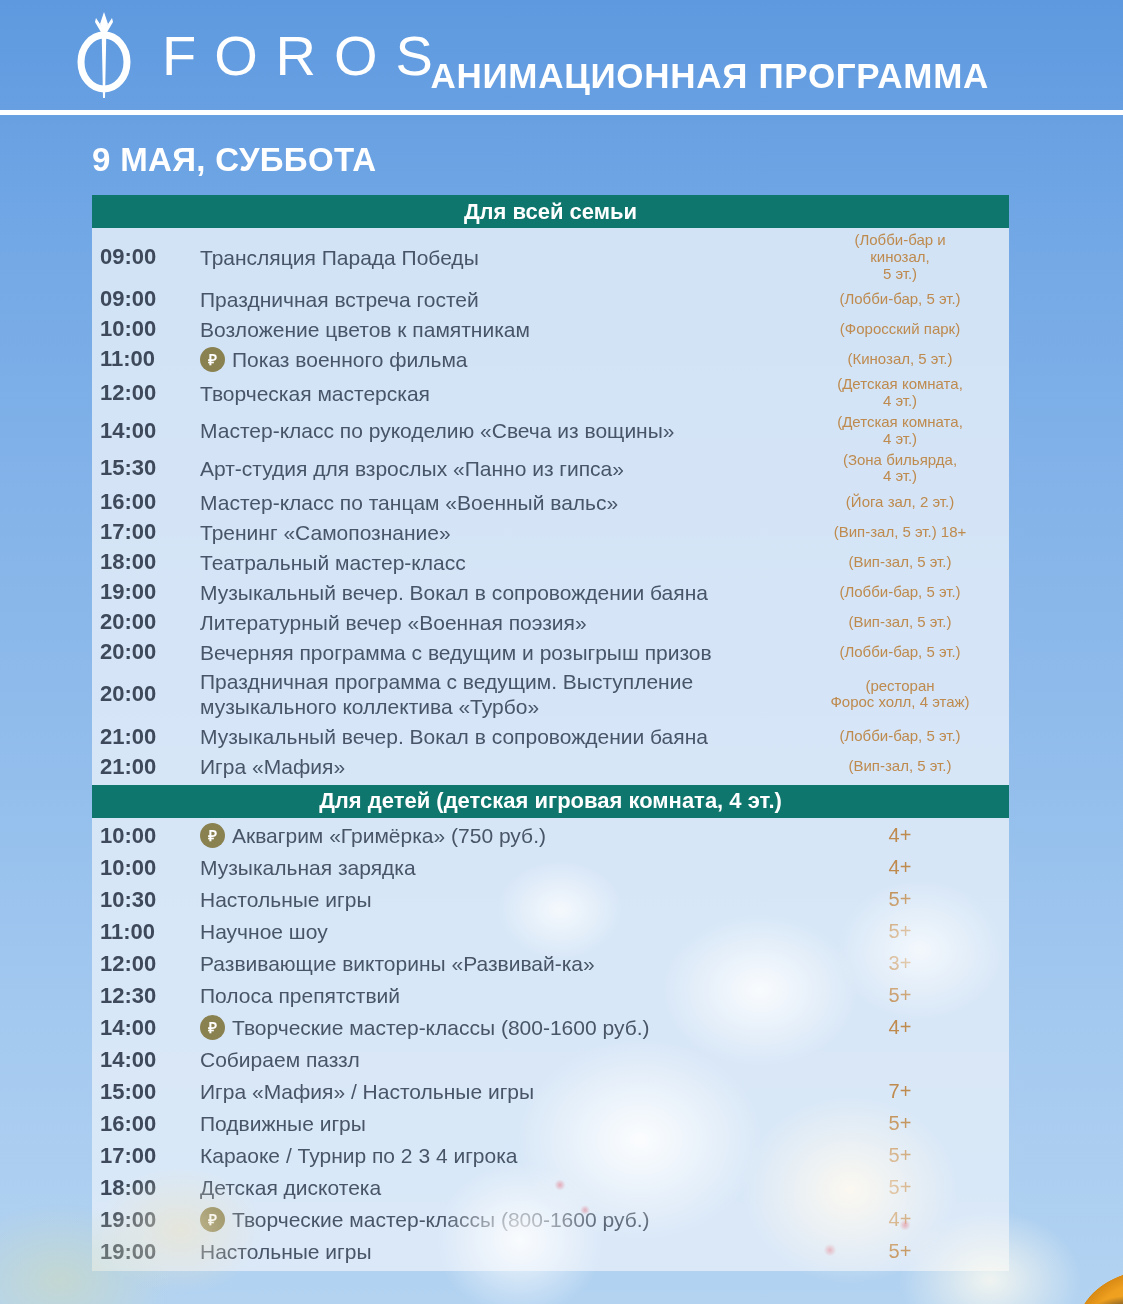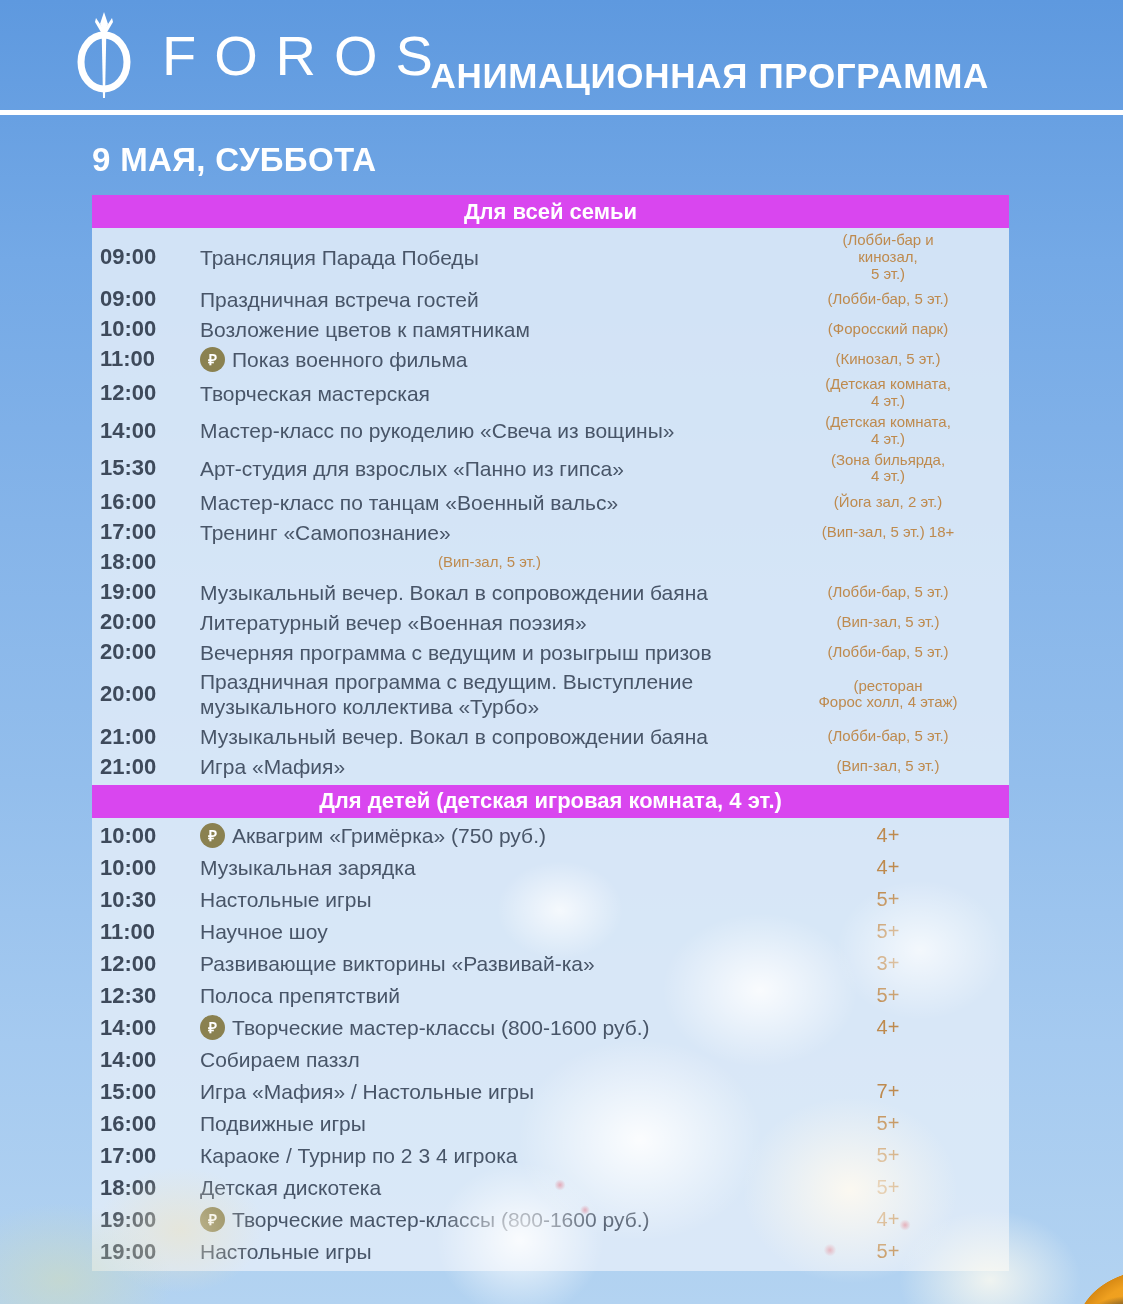--- a/index.html
+++ b/index.html
@@ -56,25 +56,25 @@
 
   
   .date-heading {
     margin:26px 0 16px 92px;
     color:#ffffff; font-size:33px; font-weight:700; letter-spacing:0.01em;
   }
 
   
   .panel { width:917px; margin-left:92px; }
   .section-bar {
-    background:#d946ef; color:#ffffff;
+    background:#0f766e; color:#ffffff;
     height:33px; display:flex; align-items:center; justify-content:center;
     font-size:22px; font-weight:700;
   }
-  .rows { background:rgba(224,236,248,0.87); padding:2px 12px 3px 0; }
+  .rows { background:rgba(224,236,248,0.87); padding:2px 0 3px 0; }
   .row {
     display:grid; grid-template-columns:100px 1fr 218px;
     align-items:center;
     padding:2px 0 2px 8px;
     min-height:29px;
   }
   .rows-kids .row { padding-top:3px; padding-bottom:3px; }
   .time { color:#3e4a5b; font-size:22px; font-weight:700; }
   .event { color:#485568; font-size:21px; line-height:1.2; display:flex; align-items:flex-start; gap:7px; padding-right:14px; }
   .paid-badge {
@@ -201,20 +201,24 @@
     <div class="time">17:00</div>
     <div class="event">
 
       <span class="event-text">Тренинг «Самопознание»</span>
     </div>
     <div class="loc">(Вип-зал, 5 эт.) 18+</div>
   </div>
 
   <div class="row">
     <div class="time">18:00</div>
+    <div class="event">
+
+      <span class="event-text">Театральный мастер-класс</span>
+    </div>
     <div class="loc">(Вип-зал, 5 эт.)</div>
   </div>
 
   <div class="row">
     <div class="time">19:00</div>
     <div class="event">
 
       <span class="event-text">Музыкальный вечер. Вокал в сопровождении баяна</span>
     </div>
     <div class="loc">(Лобби-бар, 5 эт.)</div>

